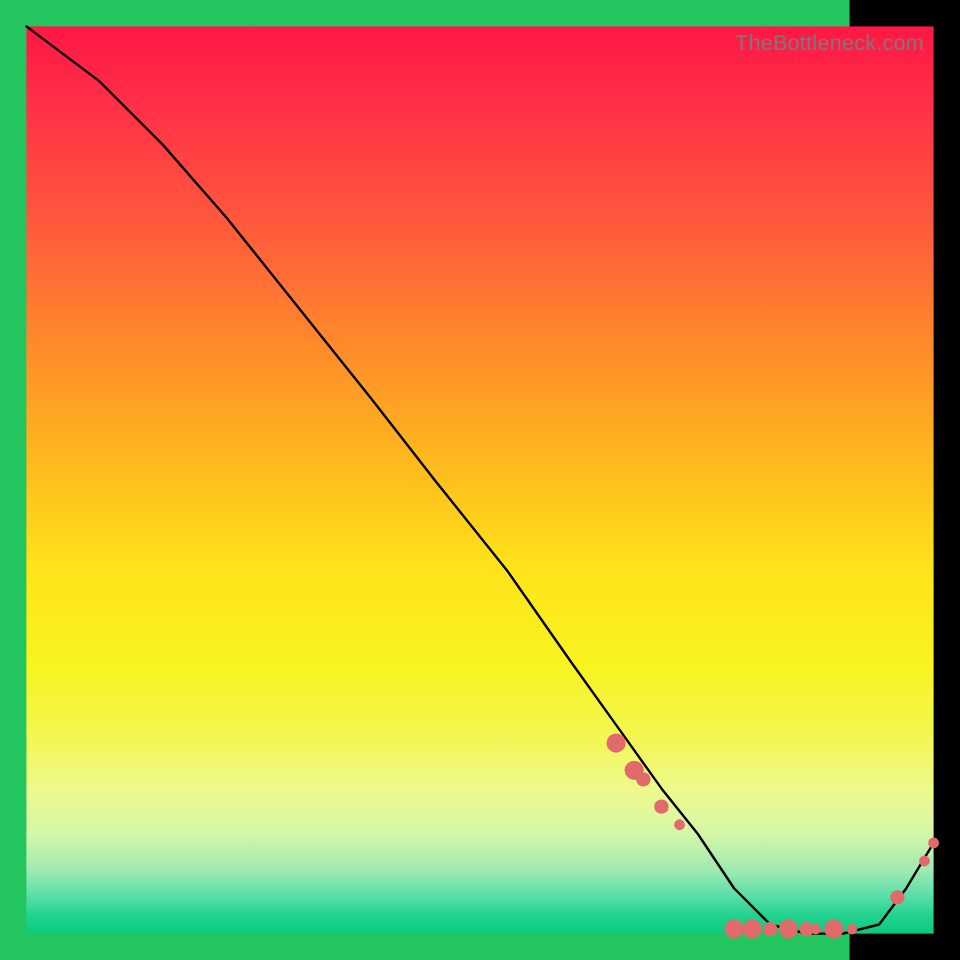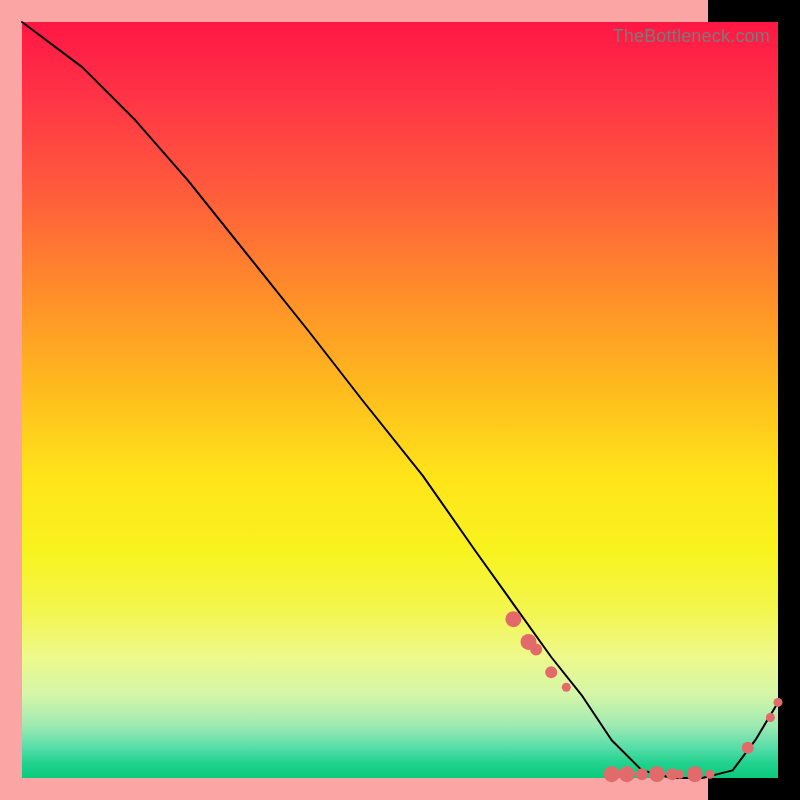--- a/index.html
+++ b/index.html
@@ -8,21 +8,21 @@
     width: 800px;
     height: 800px;
     background: #000;
     font-family: Arial, Helvetica, sans-serif;
     overflow: hidden;
   }
   .stage {
     position: relative;
     width: 708px;
     height: 800px;
-    background: #fca5a5;
+    background: #22c55e;
   }
   .plot {
     position: absolute;
     left: 22px;
     top: 22px;
     width: 756px;
     height: 756px;
     background: linear-gradient(
       to bottom,
       #ff1744 0%,

